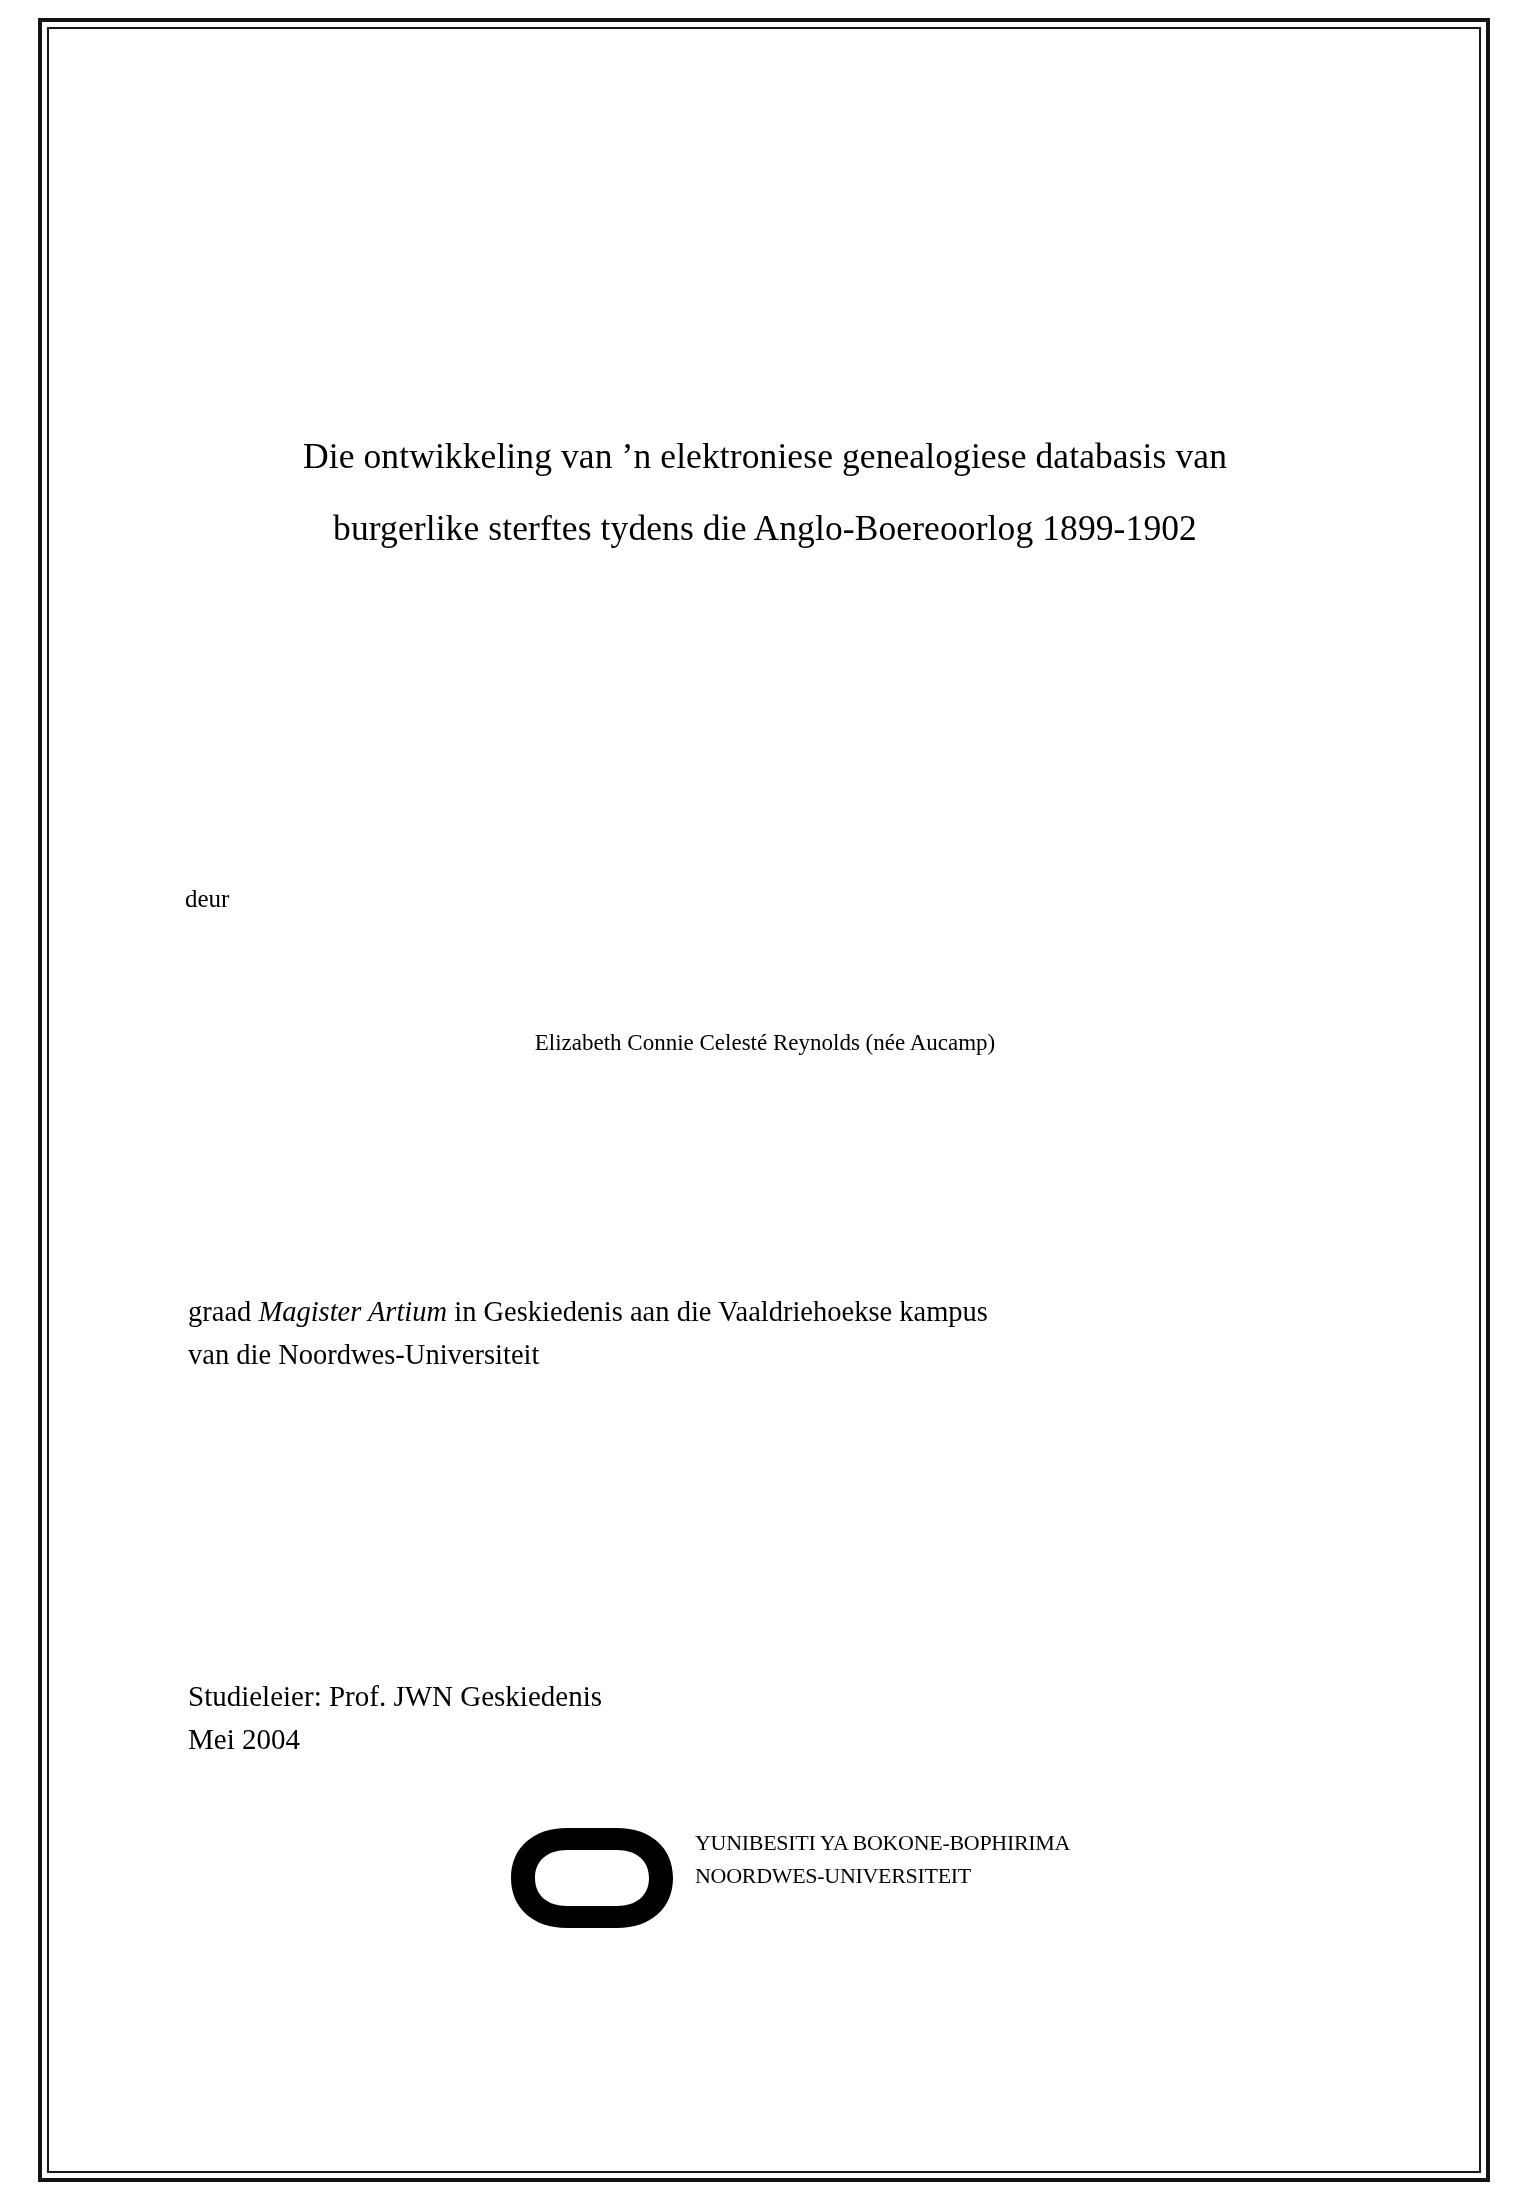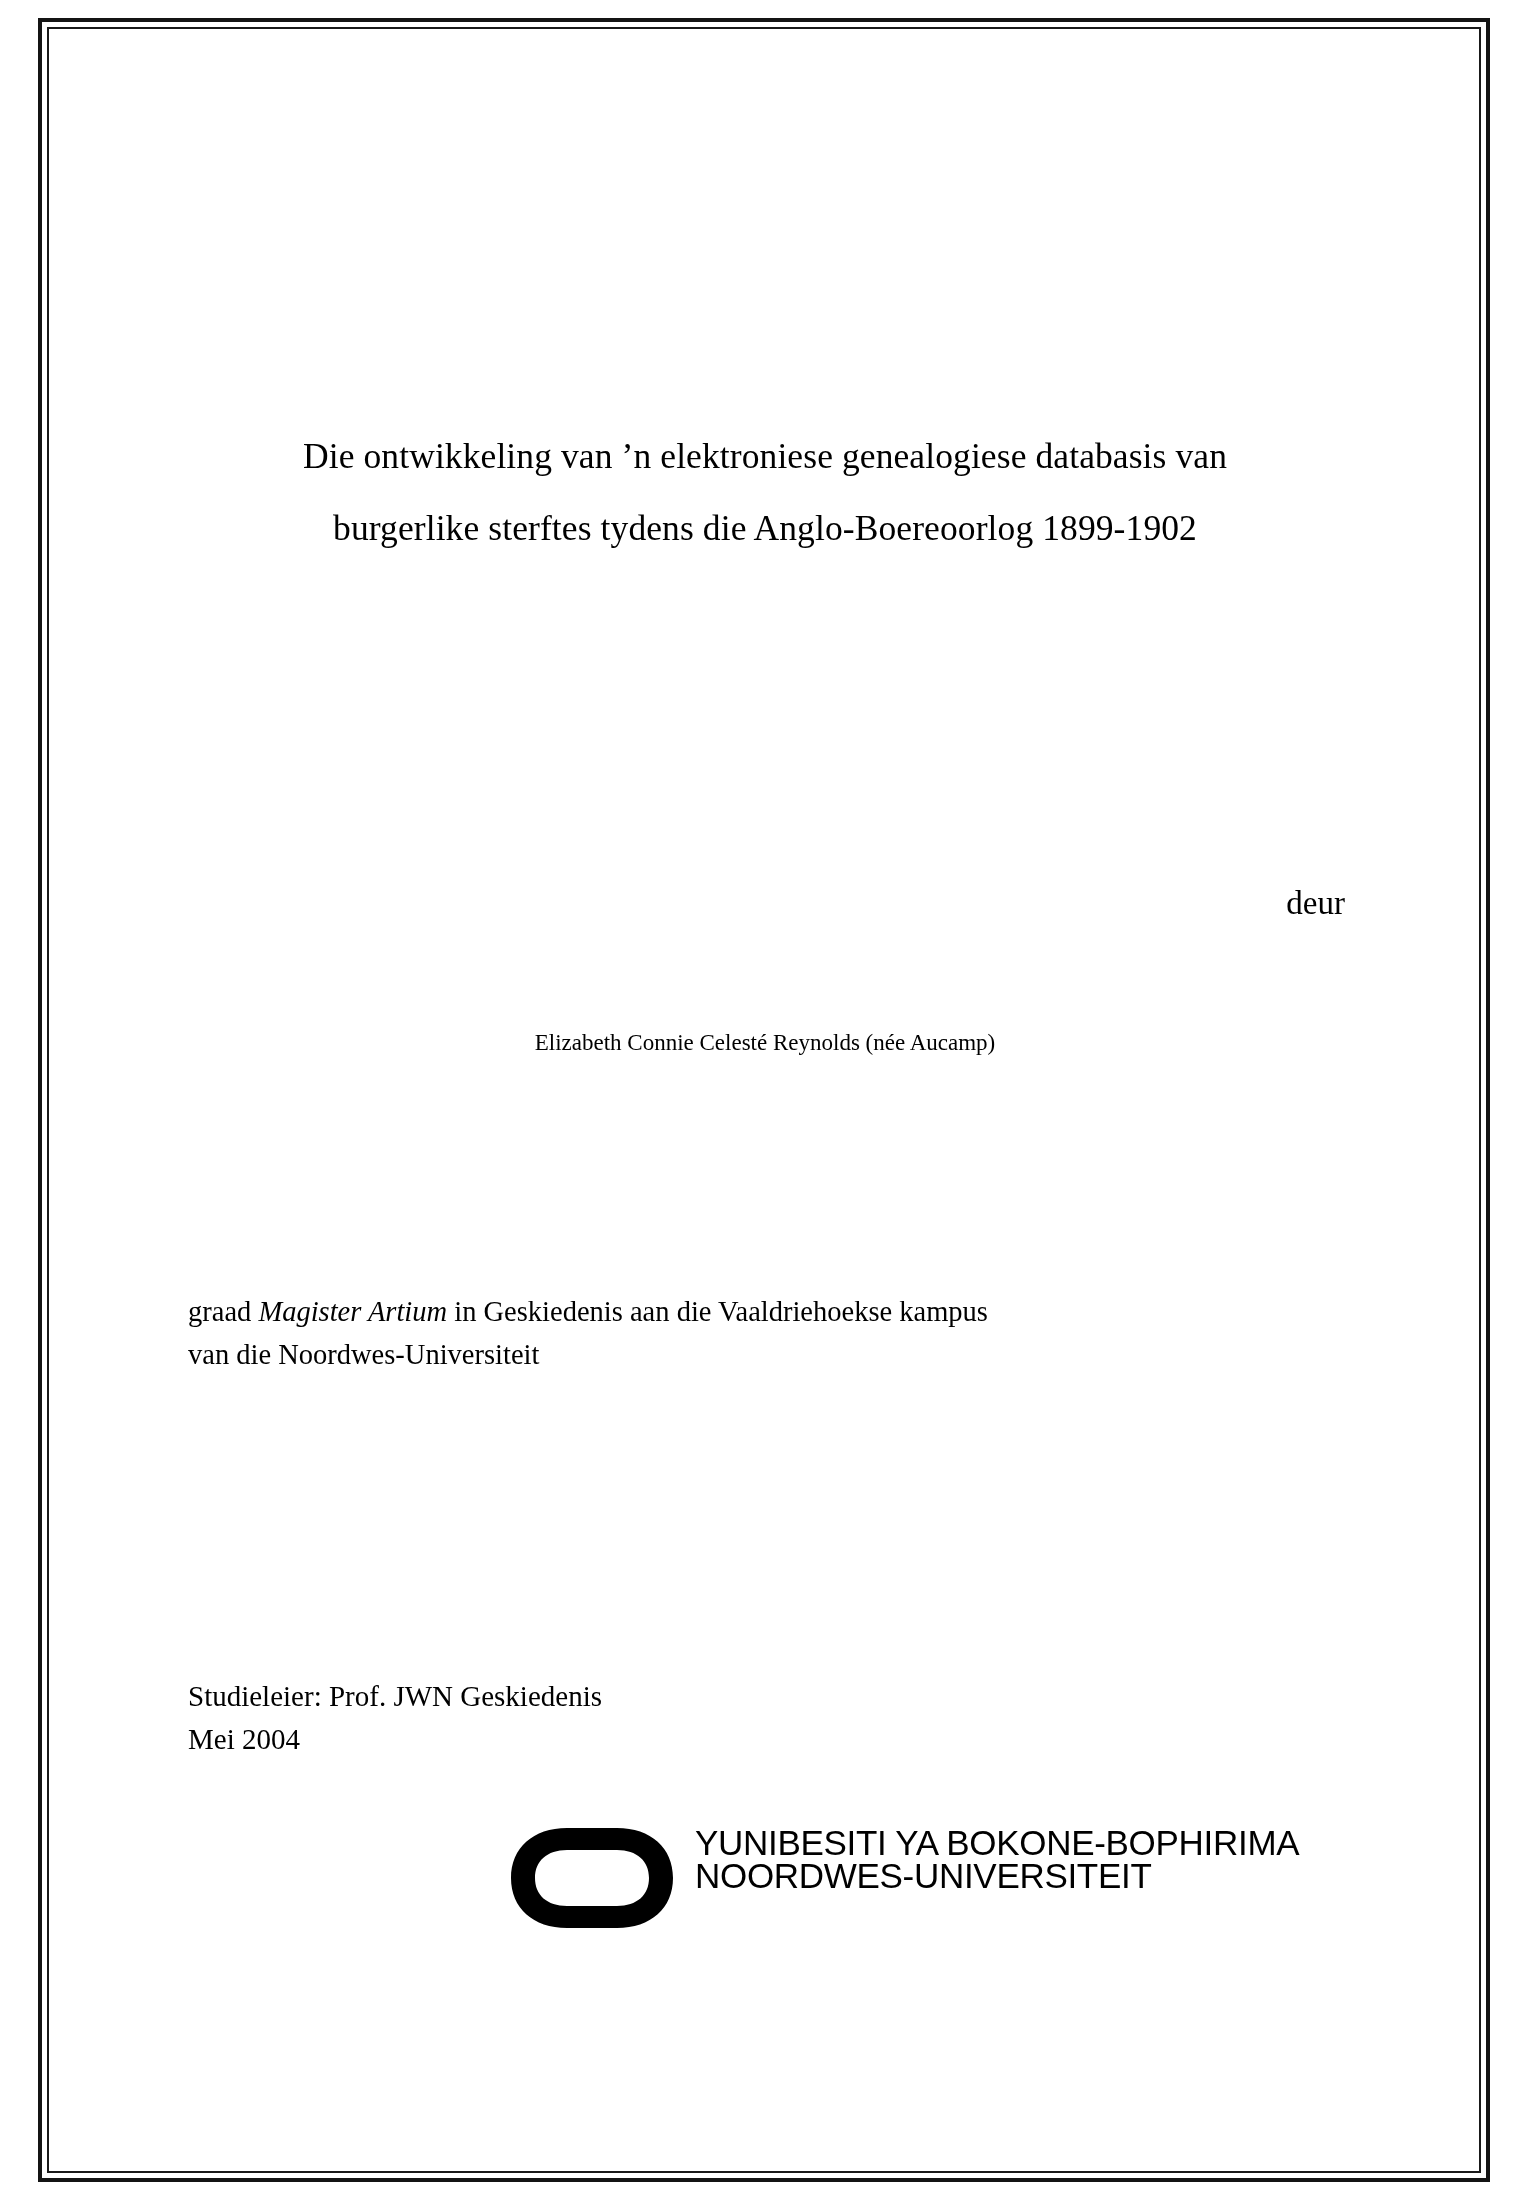--- a/index.html
+++ b/index.html
@@ -70,22 +70,22 @@
     line-height: 72px;
     letter-spacing: 0.1px;
     white-space: nowrap;
   }
 
   .byword {
     position: absolute;
     left: 0;
     top: 810px;
     width: 1160px;
-    text-align: right;
-    font-size: 33px;
+    text-align: left;
+    font-size: 25px;
   }
 
   .author {
     position: absolute;
     left: 0;
     top: 955px;
     width: 1160px;
     text-align: center;
     font-size: 23px;
   }
@@ -131,22 +131,22 @@
     left: 0;
     top: 4px;
     width: 190px;
     height: 108px;
   }
   .logo-text {
     position: absolute;
     left: 190px;
     top: 6px;
     width: 450px;
-    font-family: Liberation Sans, sans-serif;
-    font-size: 35px;
+    font-family: Liberation Serif, serif;
+    font-size: 22px;
     line-height: 33px;
     letter-spacing: -0.3px;
     white-space: nowrap;
   }
 </style>
 </head>
 <body>
 
 <div class="page-scan">
   <div class="page-border-outer"></div>

